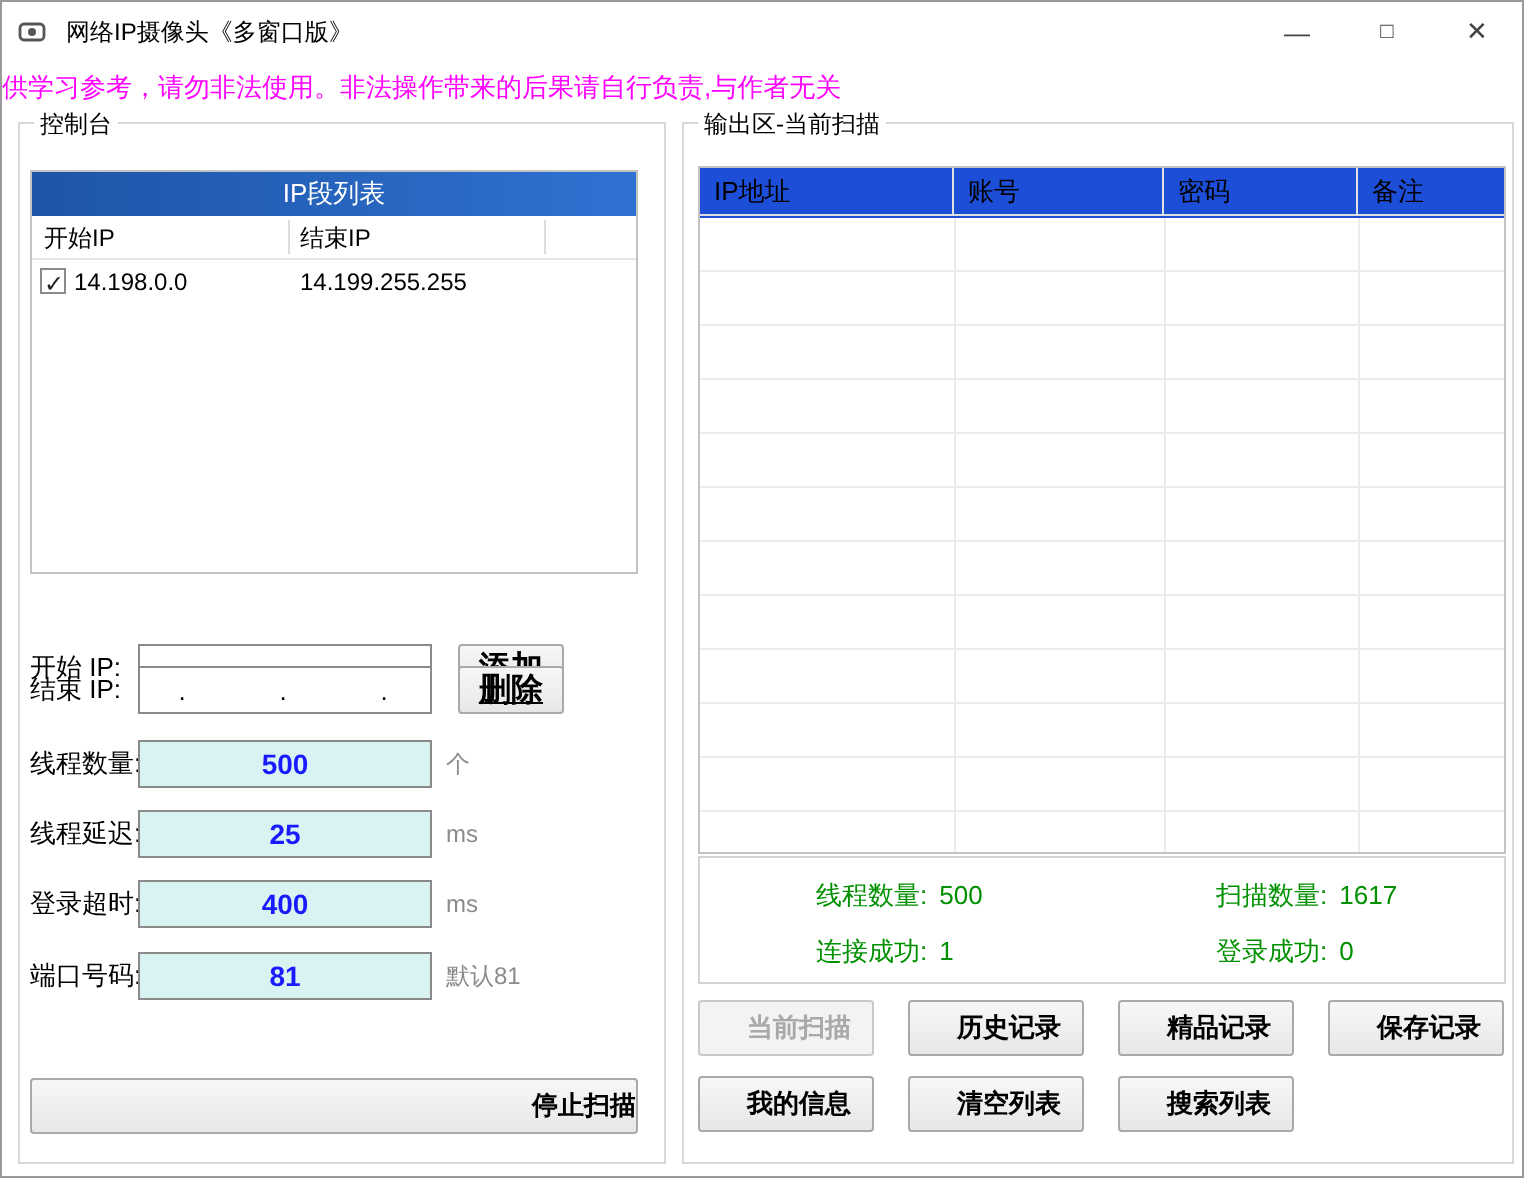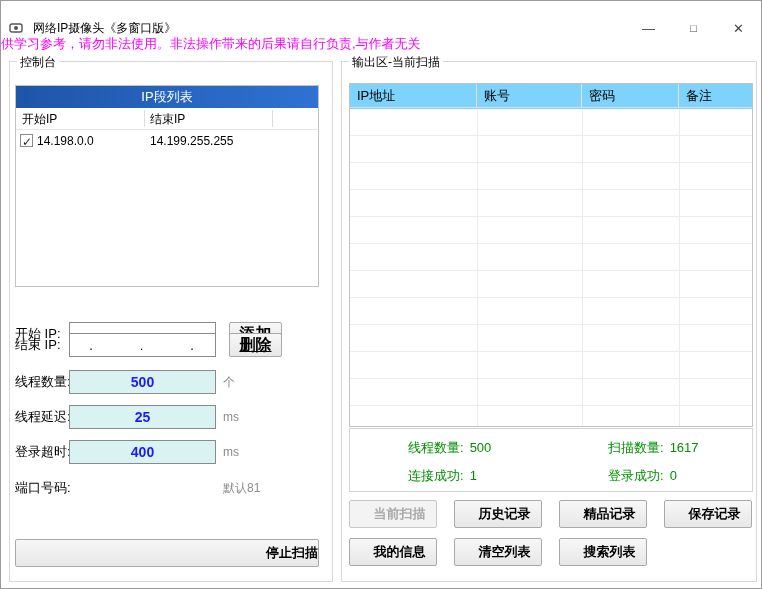--- a/index.html
+++ b/index.html
@@ -2,21 +2,21 @@
 <html><head>
 <meta charset="utf-8">
 <style>
   * { margin:0; padding:0; box-sizing:border-box; }
   body { background:#cfcfcf; font-family:"Liberation Sans","DejaVu Sans",sans-serif; }
   .window { position:relative; width:762px; height:589px; background:#ffffff;
             border:1px solid #9a9a9a; overflow:hidden; }
 
   
   .titlebar { position:absolute; top:0; left:0; right:0; height:30px;
-              display:flex; align-items:center; background:#ffffff;margin-top:12px; }
+              display:flex; align-items:center; background:#ffffff; }
   .app-icon { width:16px; height:16px; margin-left:8px; display:flex; align-items:center; }
   .title-text { margin-left:8px; font-size:12px; color:#000; }
   .win-controls { margin-left:auto; display:flex; height:30px; }
   .win-btn { width:45px; height:30px; display:flex; align-items:center; justify-content:center;
              font-size:13px; color:#444; cursor:default; }
   .win-btn.max { font-size:11px; }
 
   
   .warning { position:absolute; top:34px; left:0px; font-size:13px; color:#ff00ff; white-space:nowrap; }
 
@@ -61,21 +61,21 @@
   .suffix { position:absolute; left:208px; line-height:24px; font-size:12px; color:#8b8b8b; }
   .row1 { top:236px;margin-top:24px; } .row2 { top:271px; } .row3 { top:308px; }
   .row4 { top:343px; } .row5 { top:378px; } .row6 { top:414px; }
   .stop-btn { position:absolute; left:5px; top:477px; width:304px; height:28px;
               background:linear-gradient(to bottom,#f7f7f7,#e7e7e7);
               border:1px solid #a9a9a9; border-radius:2px;
               font-size:13px; font-weight:bold; color:#000; cursor:default;text-align:right; }
 
   
   .tbl { position:absolute; left:7px; top:21px; width:404px; height:344px;
-         border:1px solid #c3c3c3; background:#7dd3fc; }
+         border:1px solid #c3c3c3; background:#1d4ed8; }
   .tbl-header { display:flex; height:24px; border-bottom:1px solid #dedede; font-size:13px; }
   .tbl-th { line-height:24px; padding-left:7px; border-right:1px solid #e2e2e2; }
   .th1 { width:127px; } .th2 { width:105px; } .th3 { width:97px; }
   .th4 { flex:1; border-right:none; }
   .tbl-body { position:absolute; top:25px; left:0; right:0; bottom:0;
               background:repeating-linear-gradient(to bottom,#ffffff 0 26px,#ececec 26px 27px); }
   .vline { position:absolute; top:0; bottom:0; width:1px; background:#ececec; }
   .vl1 { left:127px; } .vl2 { left:232px; } .vl3 { left:329px; }
 
   
@@ -161,20 +161,21 @@
     </div>
 
     <div class="form-row row5">
       <span class="form-label">登录超时:</span>
       <input class="form-input num-input" value="400" style="">
       <span class="suffix">ms</span>
     </div>
 
     <div class="form-row row6">
       <span class="form-label">端口号码:</span>
+      <input class="form-input num-input" value="81" style="">
       <span class="suffix">默认81</span>
     </div>
 
     <button class="stop-btn">停止扫描</button>
   </div>
 
   <div class="group output">
     <span class="group-label">输出区-当前扫描</span>
 
     <div class="tbl">

